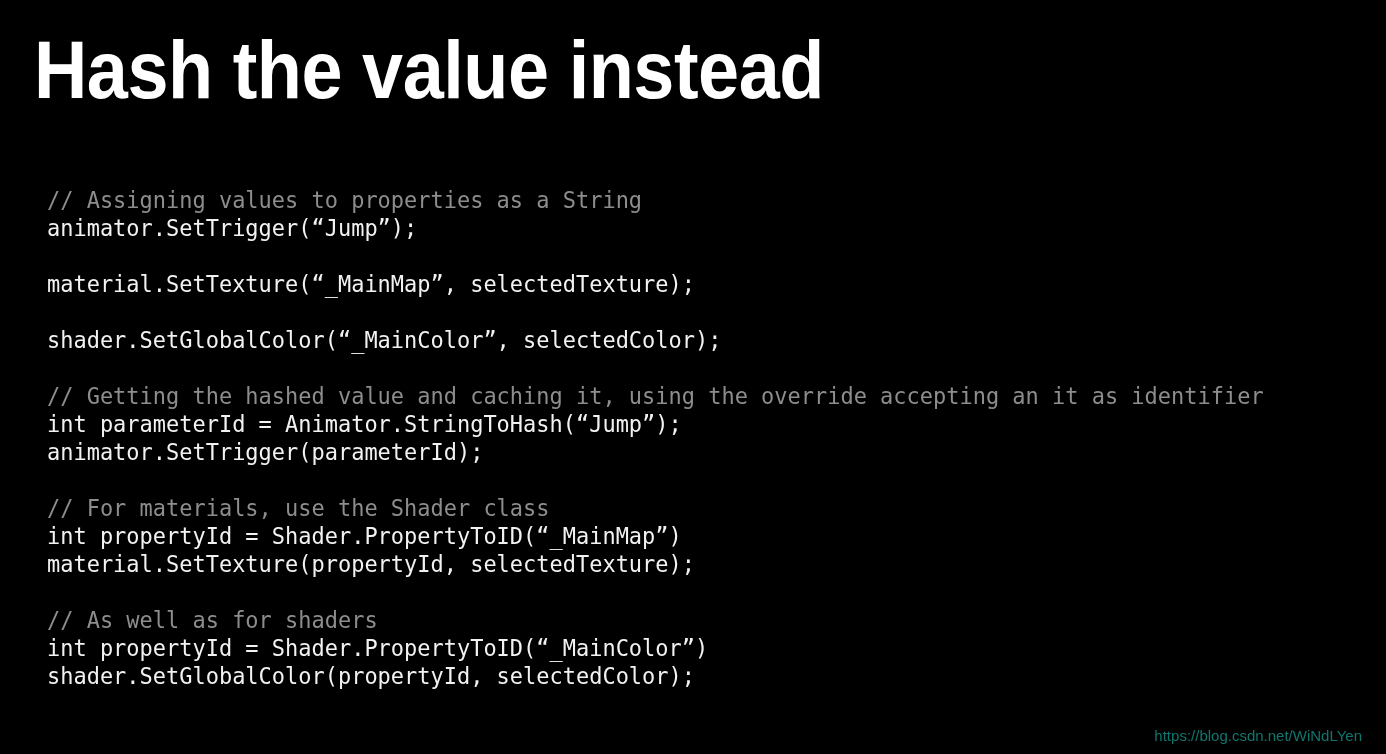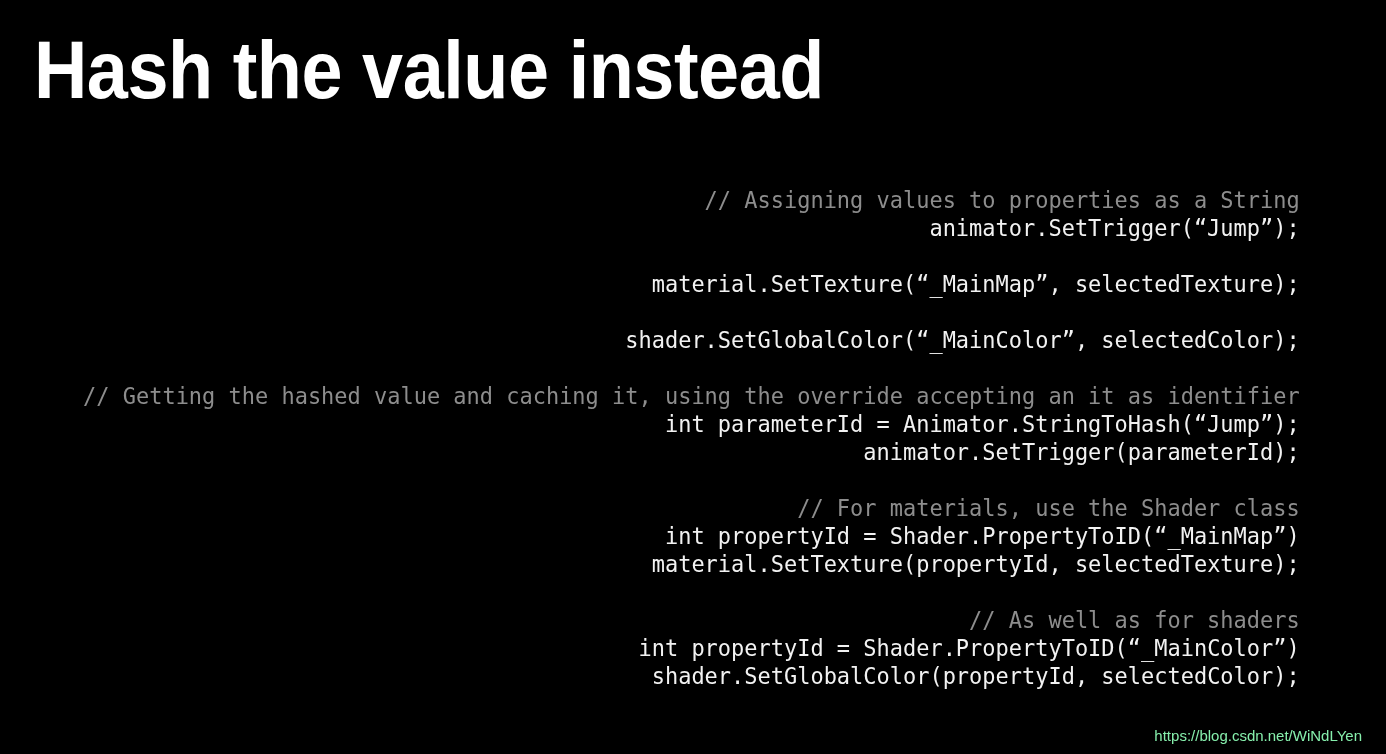--- a/index.html
+++ b/index.html
@@ -35,24 +35,23 @@
     letter-spacing: -0.5px;
     color: #ffffff;
     white-space: nowrap;
     transform: scaleX(0.90);
     transform-origin: left top;
   }
 
   
   #code-block {
     position: absolute;
-    left: 20px;
+    left: 47px;
     top: 186px;
     width: 1340px;
-    text-align: right;
   }
 
   .code-line {
     font-family: "DejaVu Sans Mono", "Liberation Mono", monospace;
     font-size: 23px;
     line-height: 28px;
     height: 28px;
     white-space: pre;
     color: #f2f2f2;
     transform: scaleX(0.955);
@@ -66,21 +65,21 @@
   }
 
   
   #watermark {
     position: absolute;
     right: 24px;
     bottom: 8px;
     font-family: "Liberation Sans", sans-serif;
     font-size: 15px;
     line-height: 20px;
-    color: #86efac;
+    color: #0f766e;
     white-space: nowrap;
   }
 </style>
 </head>
 <body>
 
 <div id="slide">
 
   <div id="slide-title">Hash the value instead</div>
 

